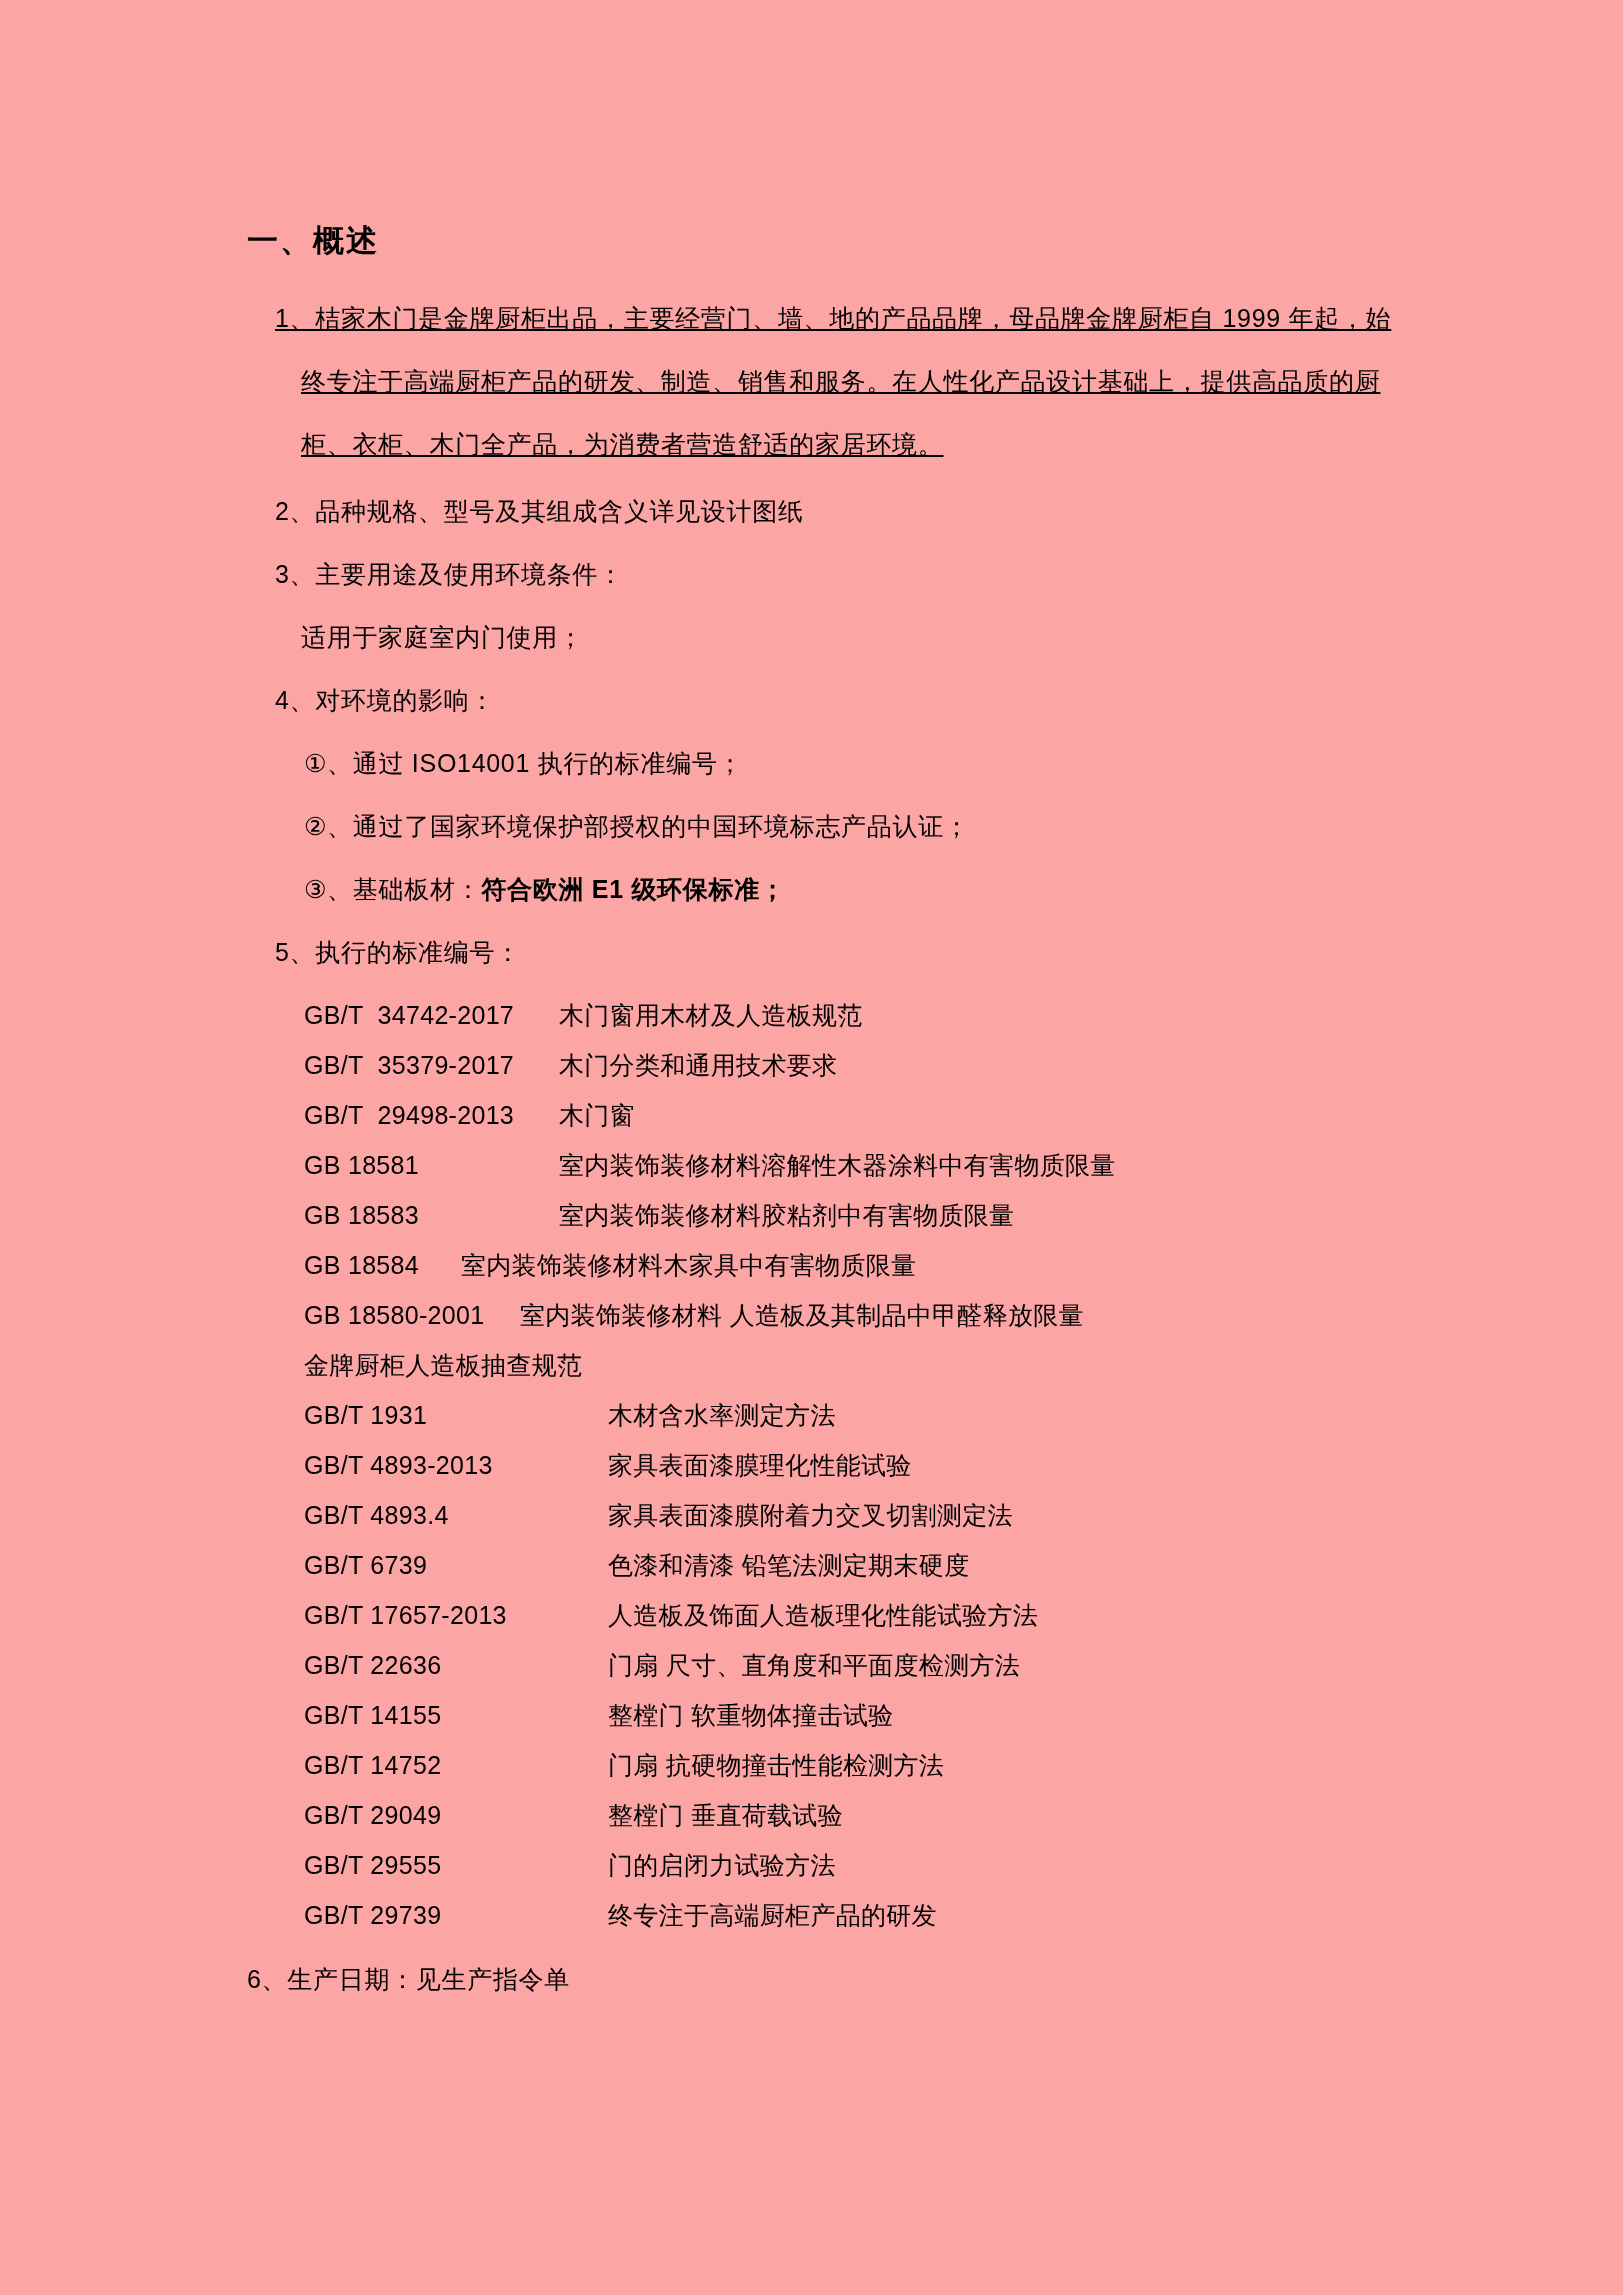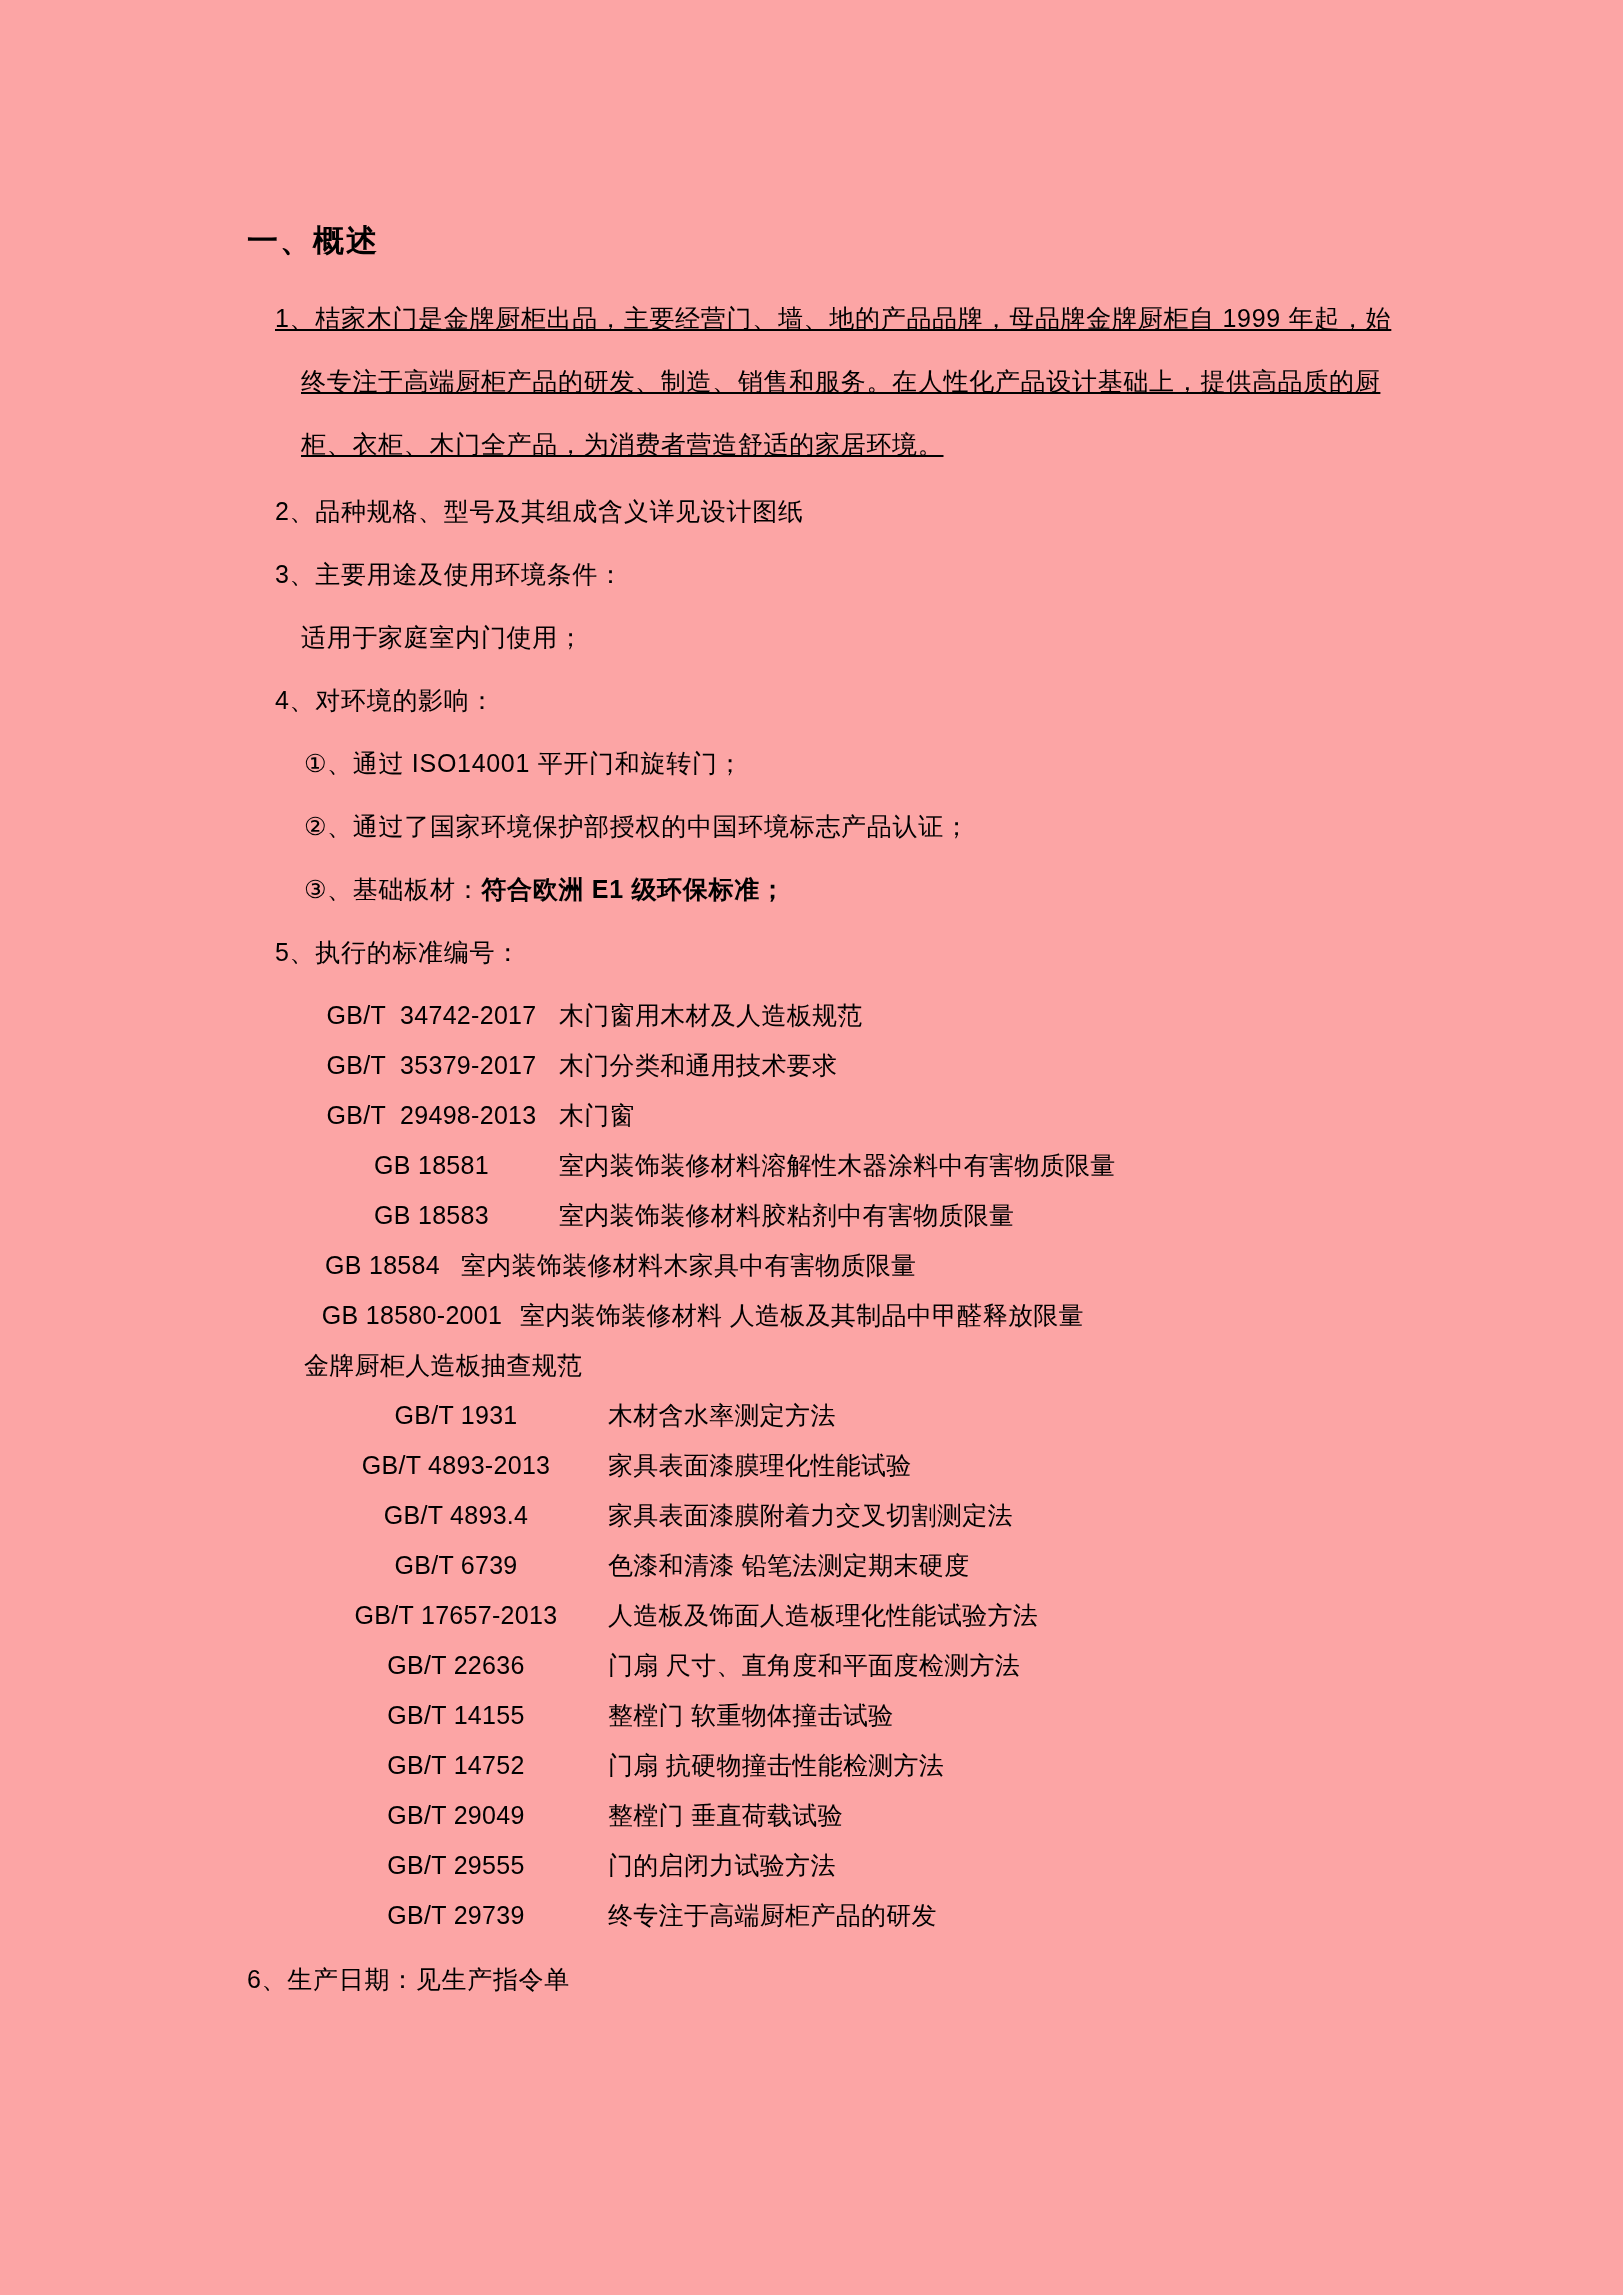--- a/index.html
+++ b/index.html
@@ -30,21 +30,20 @@
   .sub { margin-left: 301px; line-height: 63px; white-space: nowrap; letter-spacing: 0.7px; }
   .subnum { margin-left: 304px; line-height: 63px; white-space: nowrap; letter-spacing: 0.7px; }
   .bold { font-weight: 700; }
   .stds { margin-top: 5.9px; }
   .std-row {
     display: flex;
     margin-left: 304px;
     line-height: 50px;
     white-space: pre;
     letter-spacing: 0.3px;
-    text-align: center;
   }
   .std-code { flex: 0 0 auto; }
   .tab1 .std-code { width: 255px; }
   .tab2 .std-code { width: 157px; }
   .tab3 .std-code { width: 216px; }
   .tab4 .std-code { width: 304px; }
   .std-title { flex: 0 0 auto; }
   .item6 { margin: 8.5px 0 0 247px; line-height: 63px; white-space: nowrap; letter-spacing: 0.7px; }
 </style>
 </head>
@@ -62,21 +61,21 @@
         <div class="para-line">终专注于高端厨柜产品的研发、制造、销售和服务。在人性化产品设计基础上，提供高品质的厨</div>
         <div class="para-line">柜、衣柜、木门全产品，为消费者营造舒适的家居环境。</div>
       </div>
 
     <div class="item mt6">2、品种规格、型号及其组成含义详见设计图纸</div>
 
     <div class="item">3、主要用途及使用环境条件：</div>
     <div class="sub">适用于家庭室内门使用；</div>
 
     <div class="item">4、对环境的影响：</div>
-    <div class="subnum">①、通过 ISO14001 平开门和旋转门；</div>
+    <div class="subnum">①、通过 ISO14001 执行的标准编号；</div>
     <div class="subnum">②、通过了国家环境保护部授权的中国环境标志产品认证；</div>
     <div class="subnum"><span>③、基础板材：</span><span class="bold">符合欧洲 E1 级环保标准；</span></div>
 
     <div class="item">5、执行的标准编号：</div>
 
     <div class="stds">
 
     <div class="std-row tab1">
         <span class="std-code">GB/T  34742-2017</span>
         <span class="std-title">木门窗用木材及人造板规范</span>

